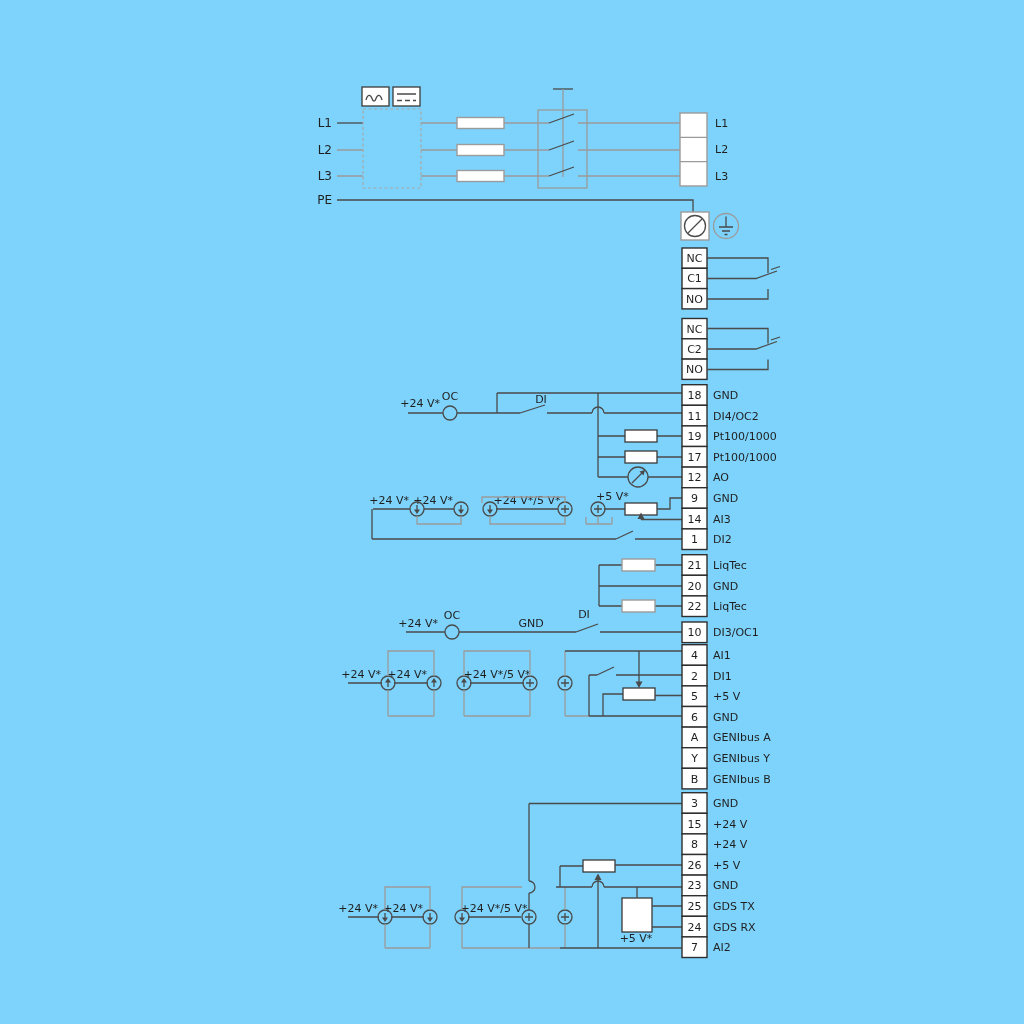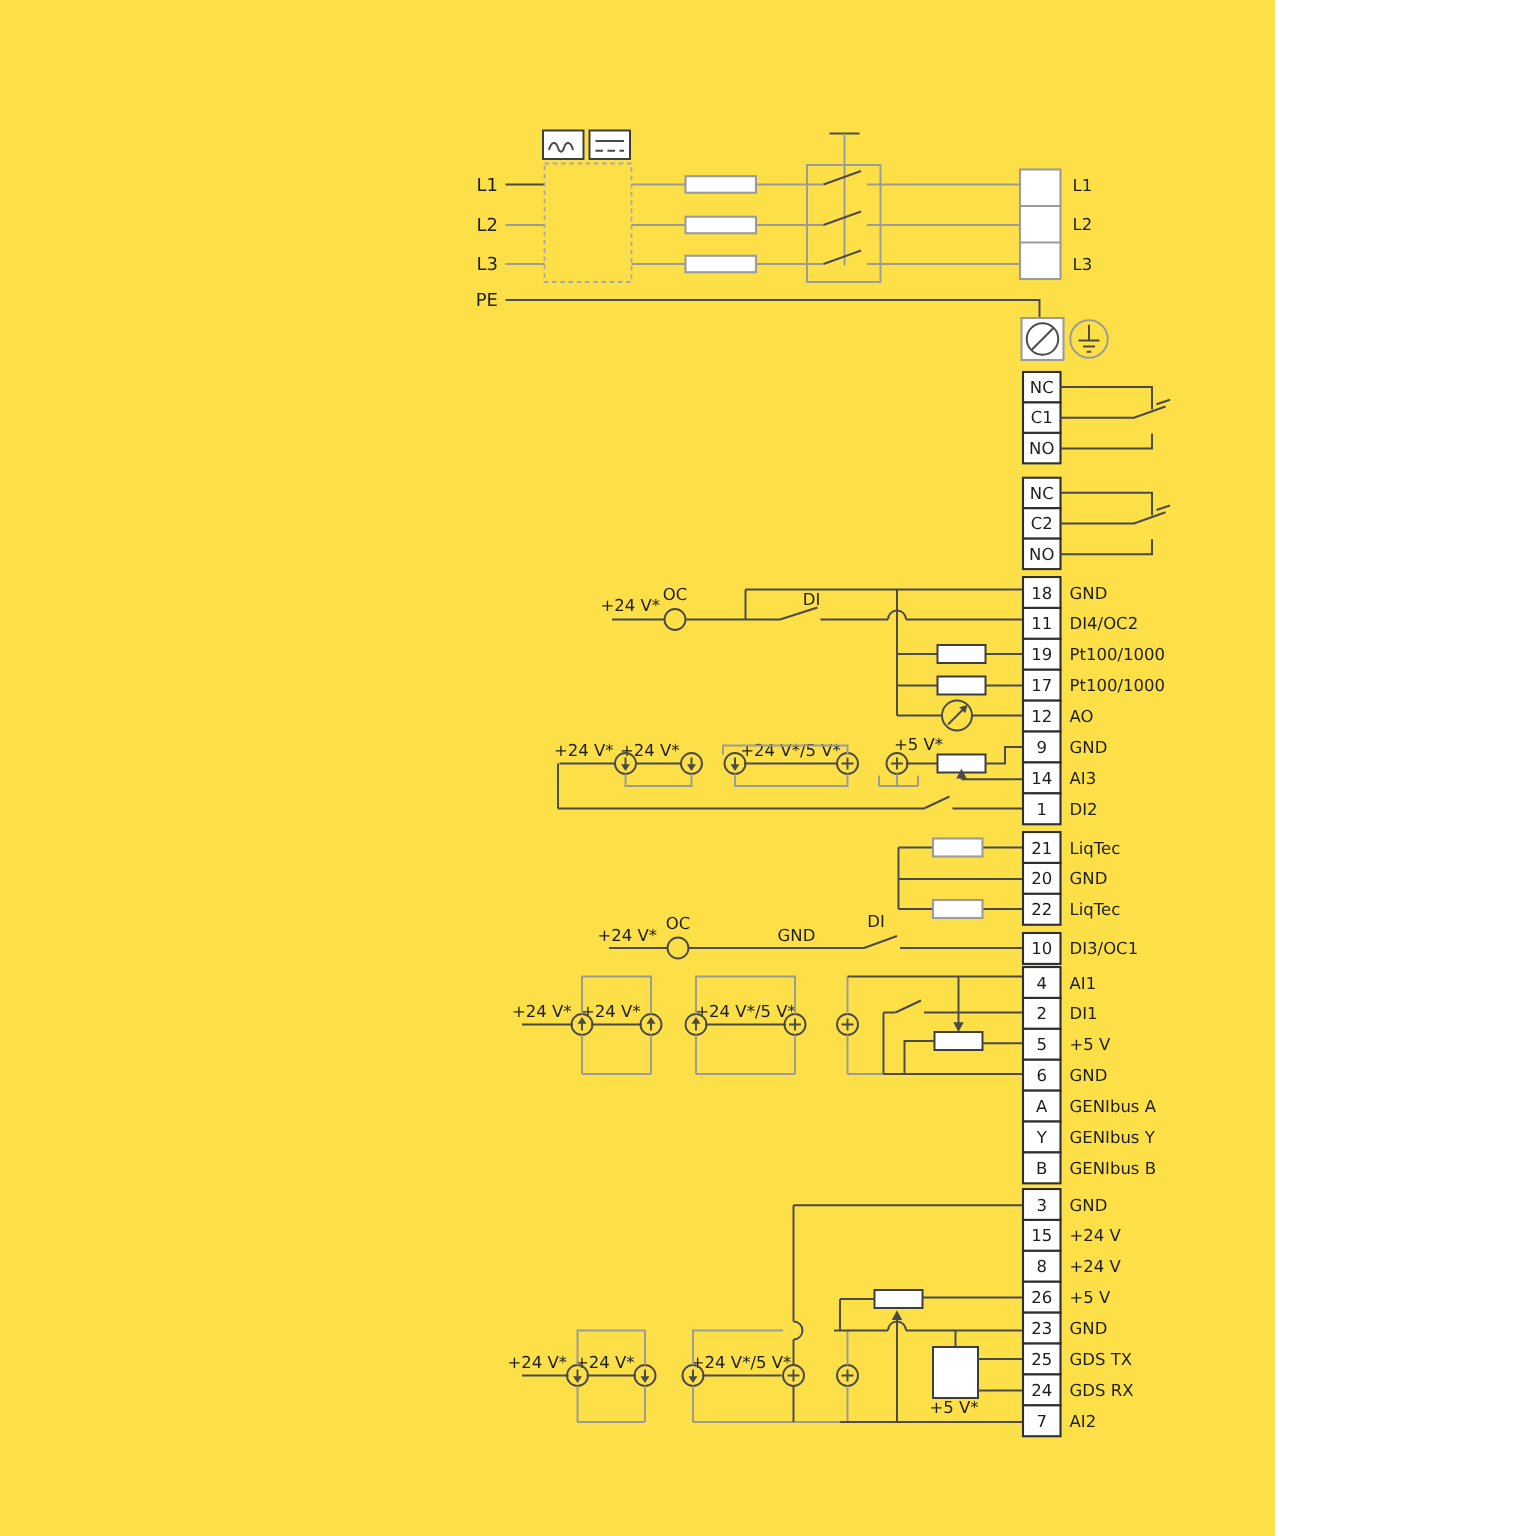--- a/index.html
+++ b/index.html
@@ -1,16 +1,16 @@
 <!DOCTYPE html>
 <html><head>
 <meta charset="utf-8">
 <style>
   html,body{margin:0;padding:0;background:#fff;width:1024px;height:1024px;overflow:hidden}
-  .stage{position:relative;width:850px;height:1024px;background:#fde047}
+  .stage{position:relative;width:1024px;height:1024px;background:#7dd3fc}
   svg text{font-family:"DejaVu Sans","Liberation Sans",sans-serif;font-size:11px;fill:#1f1f1f}
   svg text.big{font-size:12px}
   .k{stroke:#4a4a4a;stroke-width:1.3;fill:none}
   .g{stroke:#9b9b9b;stroke-width:1.3;fill:none}
   .kbox{stroke:#3a3a3a;stroke-width:1.3;fill:#fff}
   .gbox{stroke:#9b9b9b;stroke-width:1.4;fill:#fff}
   .tbox{stroke:#2f2f2f;stroke-width:1.4;fill:#fff}
   .dash{stroke:#a8a8a8;stroke-width:1.2;fill:none;stroke-dasharray:3,2.5}
   .fillk{fill:#4a4a4a;stroke:none}
 </style>

